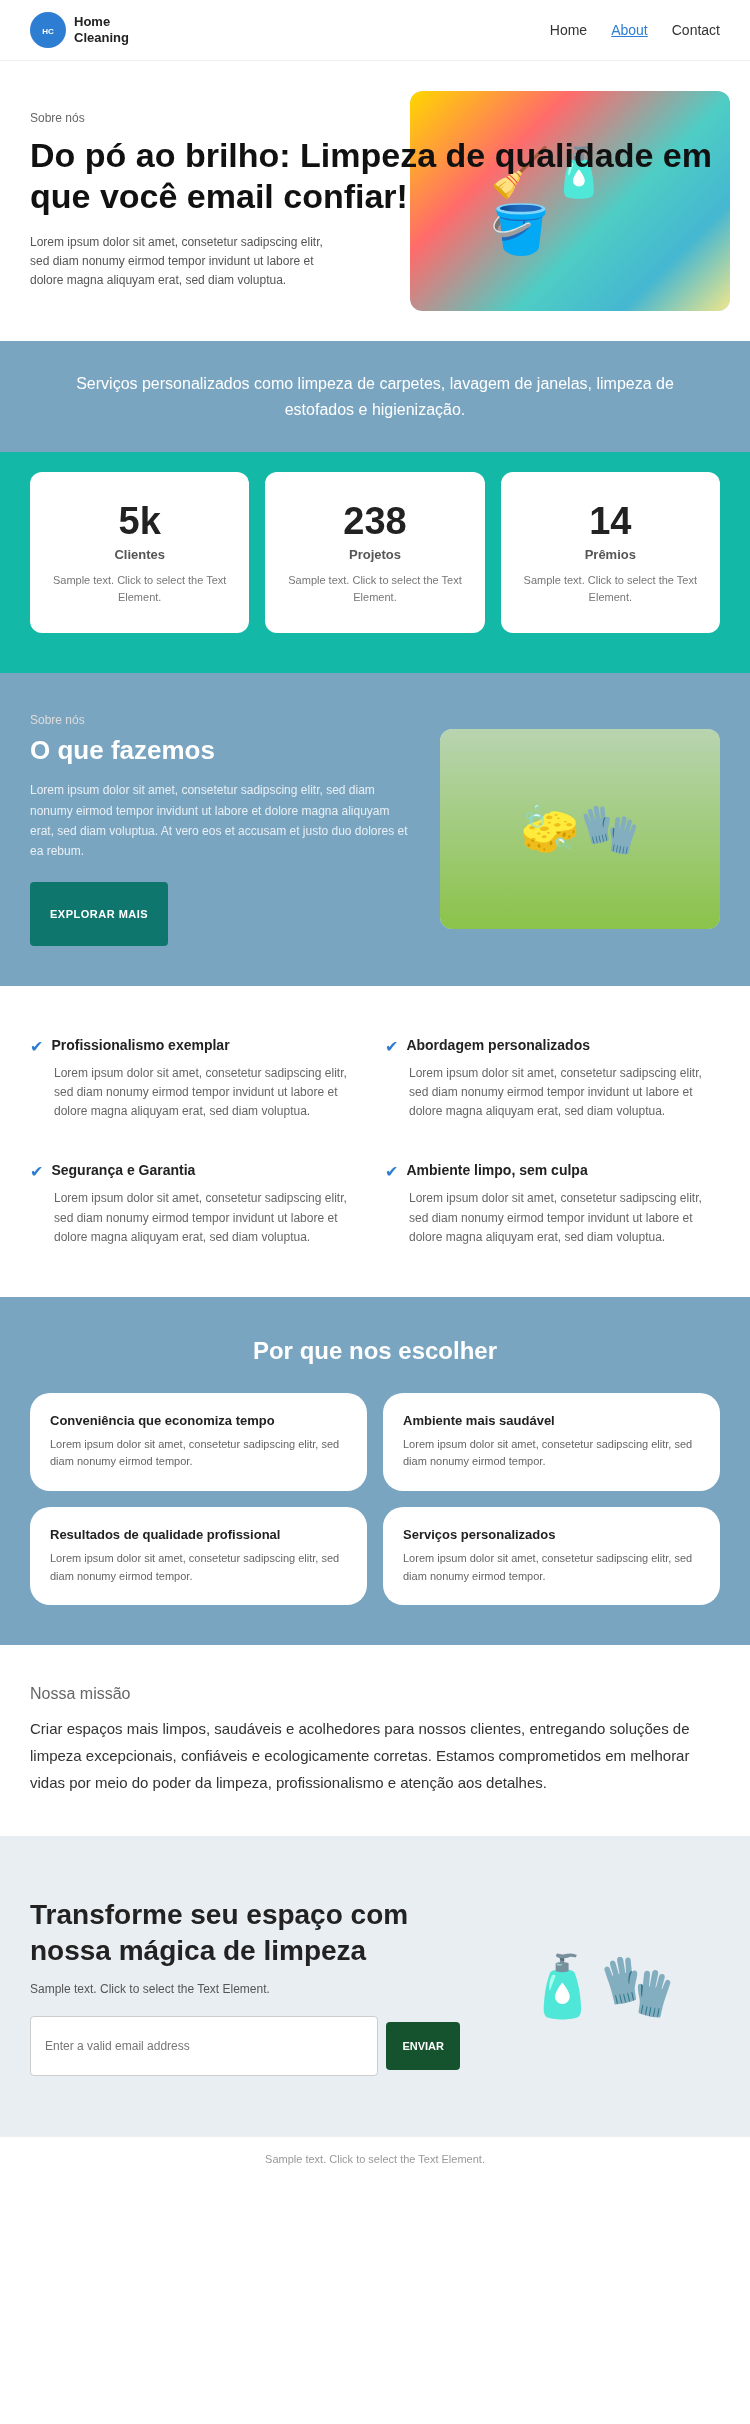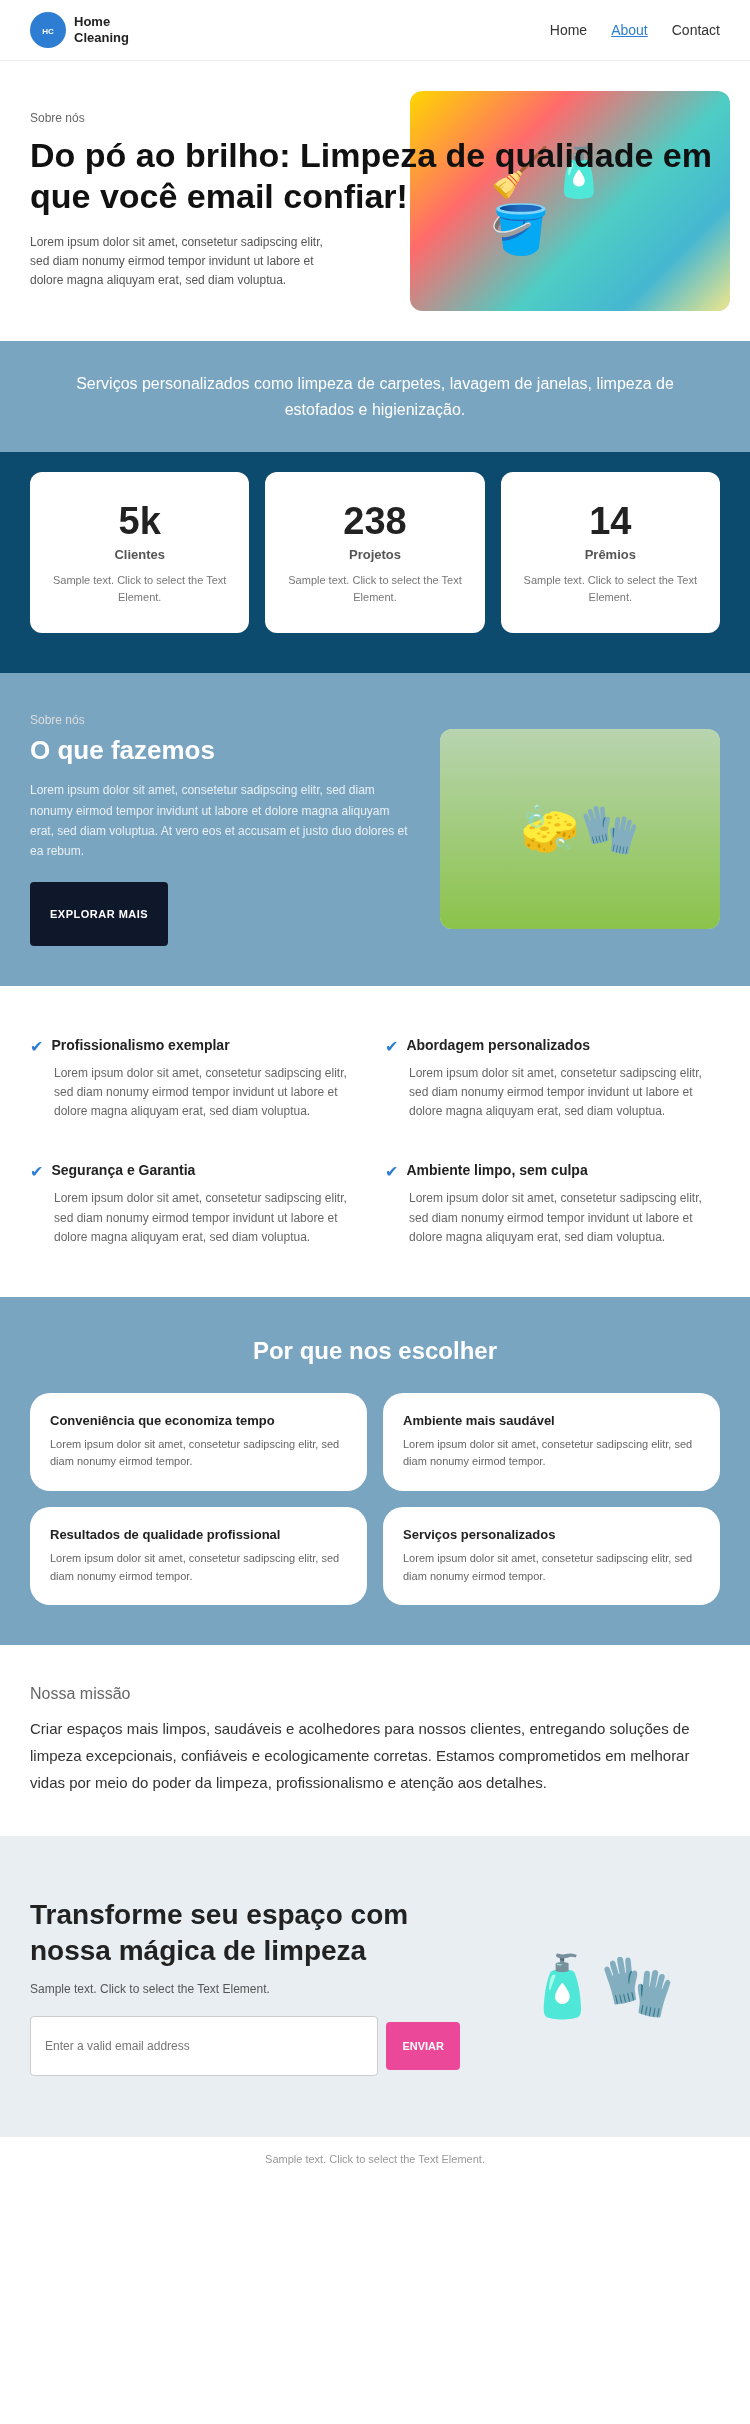--- a/index.html
+++ b/index.html
@@ -49,40 +49,40 @@
       font-size: 48px;
     }
 
     
     .services-banner {
       background: #7aa5c0; padding: 30px 60px; text-align: center;
     }
     .services-banner p { font-size: 16px; color: #fff; line-height: 1.6; font-weight: 400; }
 
     
-    .stats { background: #0c4a6e; padding: 20px 30px 40px; }
+    .stats { background: #14b8a6; padding: 20px 30px 40px; }
     .stats-grid { display: grid; grid-template-columns: repeat(3, 1fr); gap: 16px; }
     .stat-card {
       background: #fff; border-radius: 12px; padding: 28px 20px;
       text-align: center;
     }
     .stat-number { font-size: 38px; font-weight: 700; color: #222; }
     .stat-label { font-size: 13px; color: #555; margin: 4px 0 10px; font-weight: 600; }
     .stat-desc { font-size: 11px; color: #777; line-height: 1.5; }
 
     
     .about-section {
       background: #7aa5c0; padding: 40px 30px; display: flex; gap: 30px; align-items: center;
     }
     .about-content { flex: 1; }
     .about-label { font-size: 12px; color: #ddd; margin-bottom: 8px; }
     .about-title { font-size: 26px; font-weight: 700; color: #fff; margin-bottom: 14px; }
     .about-desc { font-size: 12px; color: #e8f0f5; line-height: 1.7; margin-bottom: 20px; }
     .btn-orange {
-      background: #0f172a; color: #fff; border: none; padding: 26px 20px;
+      background: #0f766e; color: #fff; border: none; padding: 26px 20px;
       border-radius: 4px; font-size: 11px; font-weight: 700; cursor: pointer; letter-spacing: 0.5px;
     }
     .about-image {
       width: 280px; height: 200px; border-radius: 12px; overflow: hidden; flex-shrink: 0;
       background: linear-gradient(135deg, #c8e6c9, #a5d6a7);
       display: flex; align-items: center; justify-content: center;
     }
     .about-image-placeholder {
       width: 100%; height: 100%;
       background: linear-gradient(180deg, #b8d4b0 0%, #8bc34a 100%);
@@ -124,21 +124,21 @@
     }
     .cta-content { flex: 1; }
     .cta-title { font-size: 28px; font-weight: 800; color: #222; margin-bottom: 12px; line-height: 1.3; }
     .cta-subtitle { font-size: 12px; color: #555; margin-bottom: 20px; }
     .cta-form { display: flex; gap: 8px; align-items: center; }
     .cta-input {
       flex: 1; padding: 22px 14px; border: 1px solid #ccc; border-radius: 4px;
       font-size: 12px; color: #737373; outline: none;
     }
     .btn-enviar {
-      background: #ec4899; color: #fff; border: none; padding: 18px 16px;
+      background: #14532d; color: #fff; border: none; padding: 18px 16px;
       border-radius: 4px; font-size: 11px; font-weight: 700; cursor: pointer; white-space: nowrap;
     }
     .cta-image {
       width: 240px; height: 220px; flex-shrink: 0;
       display: flex; align-items: center; justify-content: center;
     }
     .cta-image-placeholder {
       width: 100%; height: 100%; position: relative;
       display: flex; align-items: center; justify-content: center;
     }

